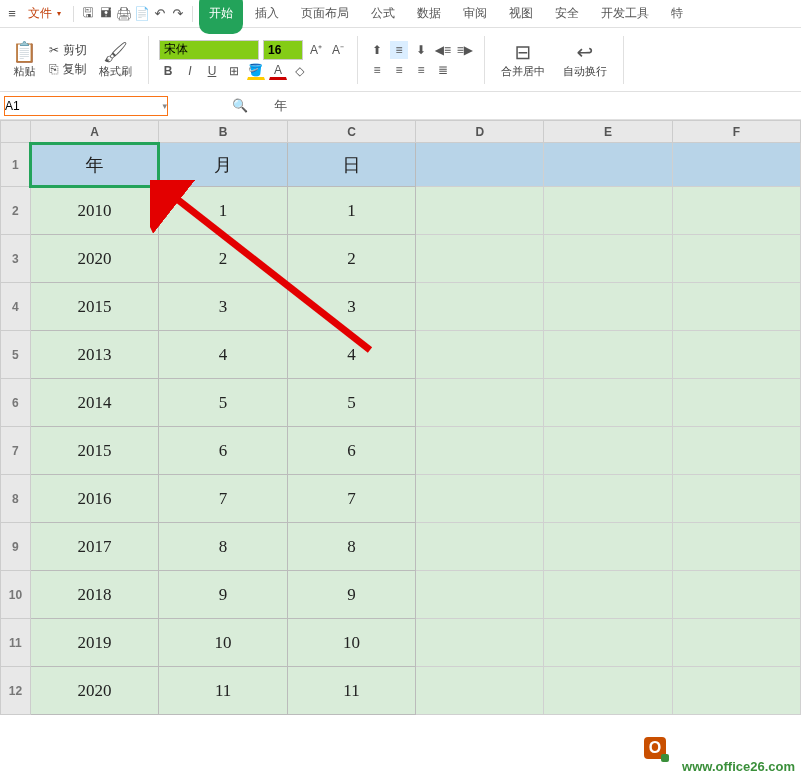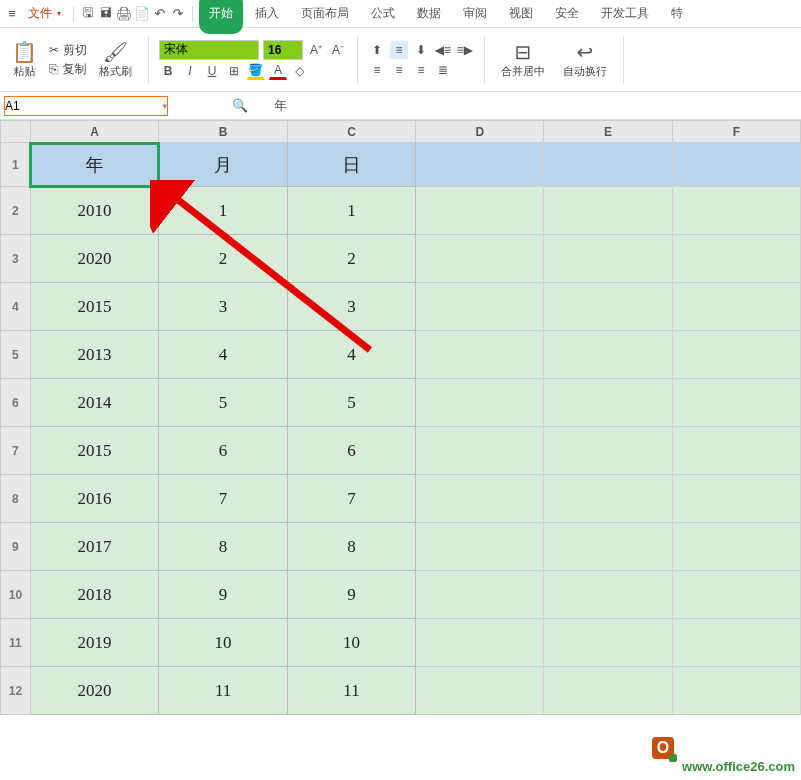--- a/index.html
+++ b/index.html
@@ -36,21 +36,21 @@
 .sheet td.cell { border: 1px solid #bbb; background: #d9ecd9; height: 48px; text-align: center; font-size: 17px; font-family: "SimSun", serif; color: #222; }
 .sheet td.cell.blank { background: #d9ecd9; border: 1px solid #d0d0d0; }
 .sheet tr.hdr-row td.cell { background: #b8d4e8; font-size: 18px; height: 44px; }
 .sel { outline: 3px solid #23a35a; outline-offset: -2px; position: relative; }
 
 .arrow { position: absolute; pointer-events: none; z-index: 50; }
 .watermark { position: absolute; right: 6px; bottom: 6px; font-size: 14px; font-weight: bold; display: flex; align-items: center; gap: 4px; flex-direction: column; align-items: flex-start; }
 .wm-line1 { color: #c94f00; font-size: 20px; display: flex; align-items: center; gap: 4px; }
 .wm-badge { background: #c94f00; color: #fff; width: 22px; height: 22px; border-radius: 4px; display: inline-flex; align-items: center; justify-content: center; font-size: 16px; position: relative; }
 .wm-badge::after { content: ""; position: absolute; right: -3px; bottom: -3px; width: 8px; height: 8px; background: #3a8f3a; border-radius: 2px; }
-.wm-line2 { color: #3a8f3a; font-size: 13px; margin-left: 30px; margin-top: -4px; }
+.wm-line2 { color: #3a8f3a; font-size: 13px; margin-left: 38px; margin-top: -4px; }
 </style>
 </head>
 <body>
 
 <div class="menubar">
   <span class="ico">≡</span>
   <span class="file-btn">
       <span>文件</span>
       <span style="font-size:8px;margin-left:2px">▾</span>
     </span>

